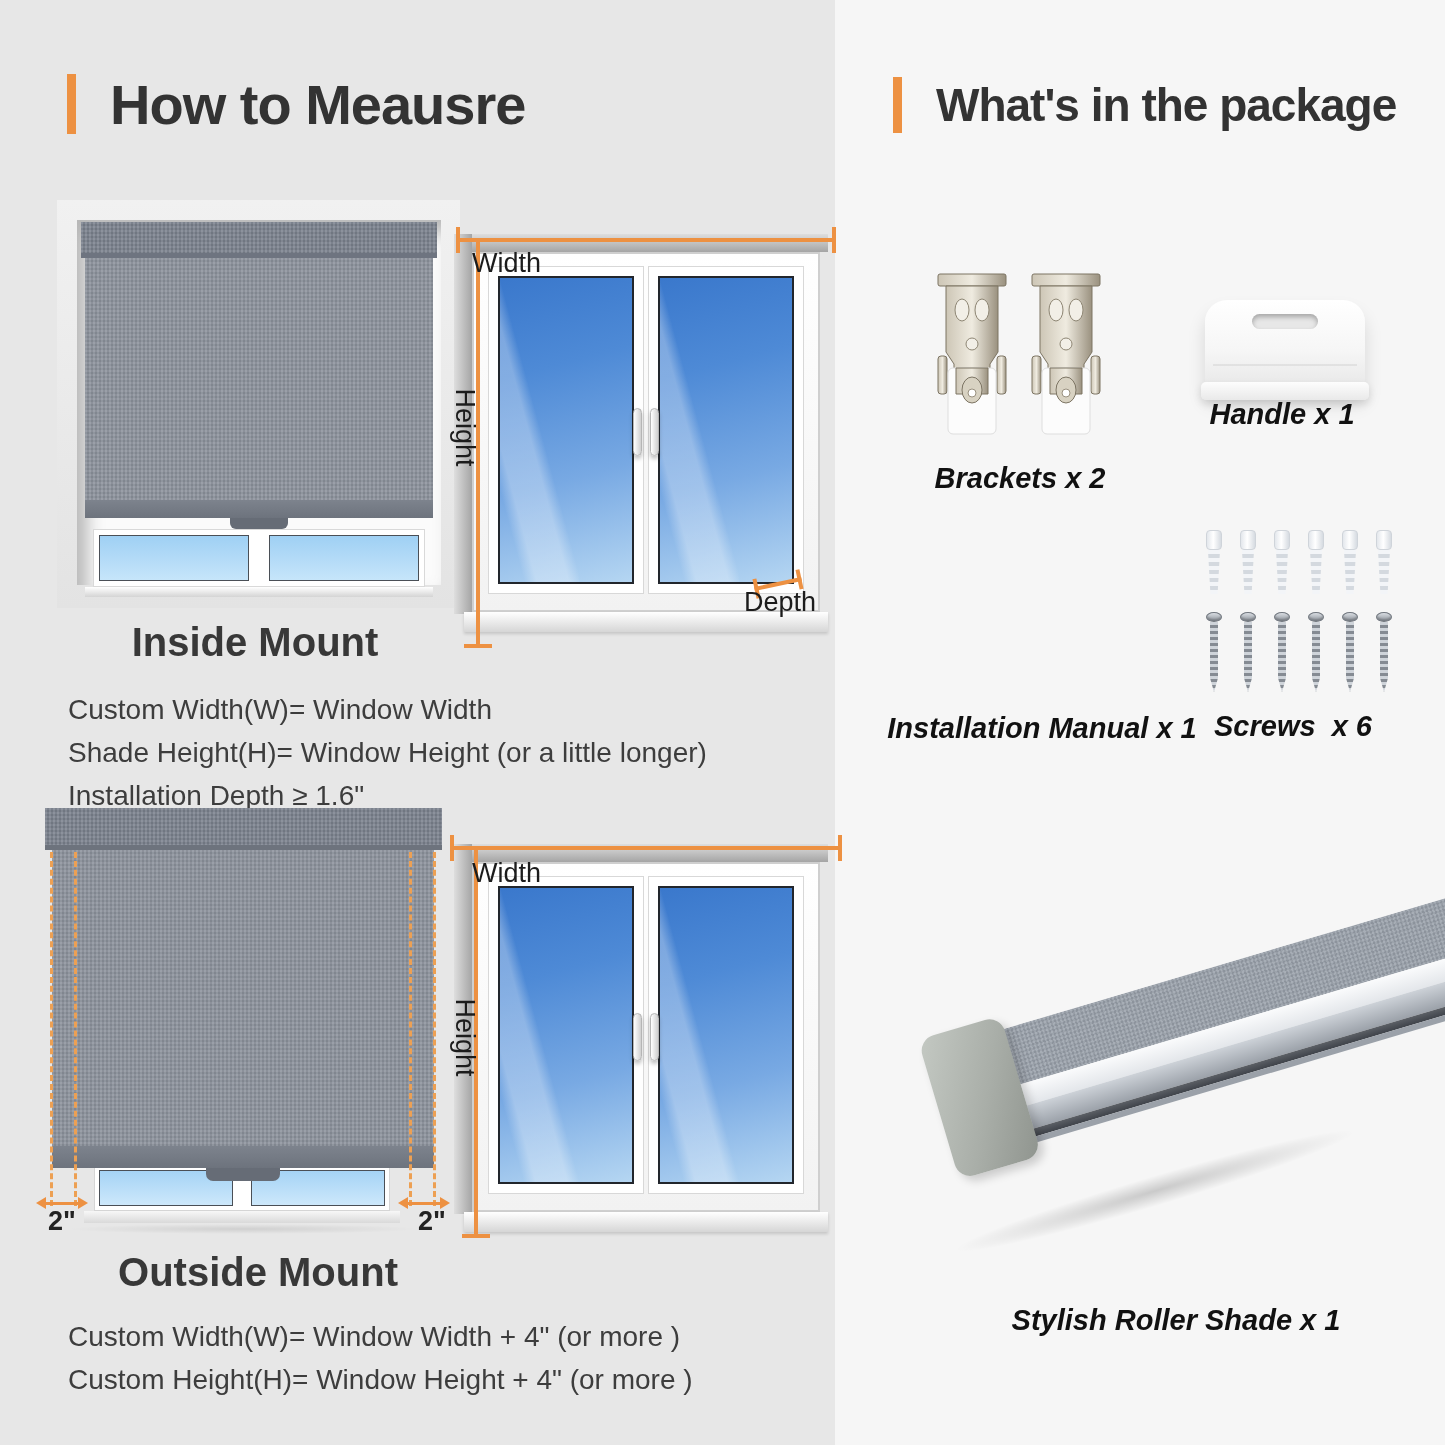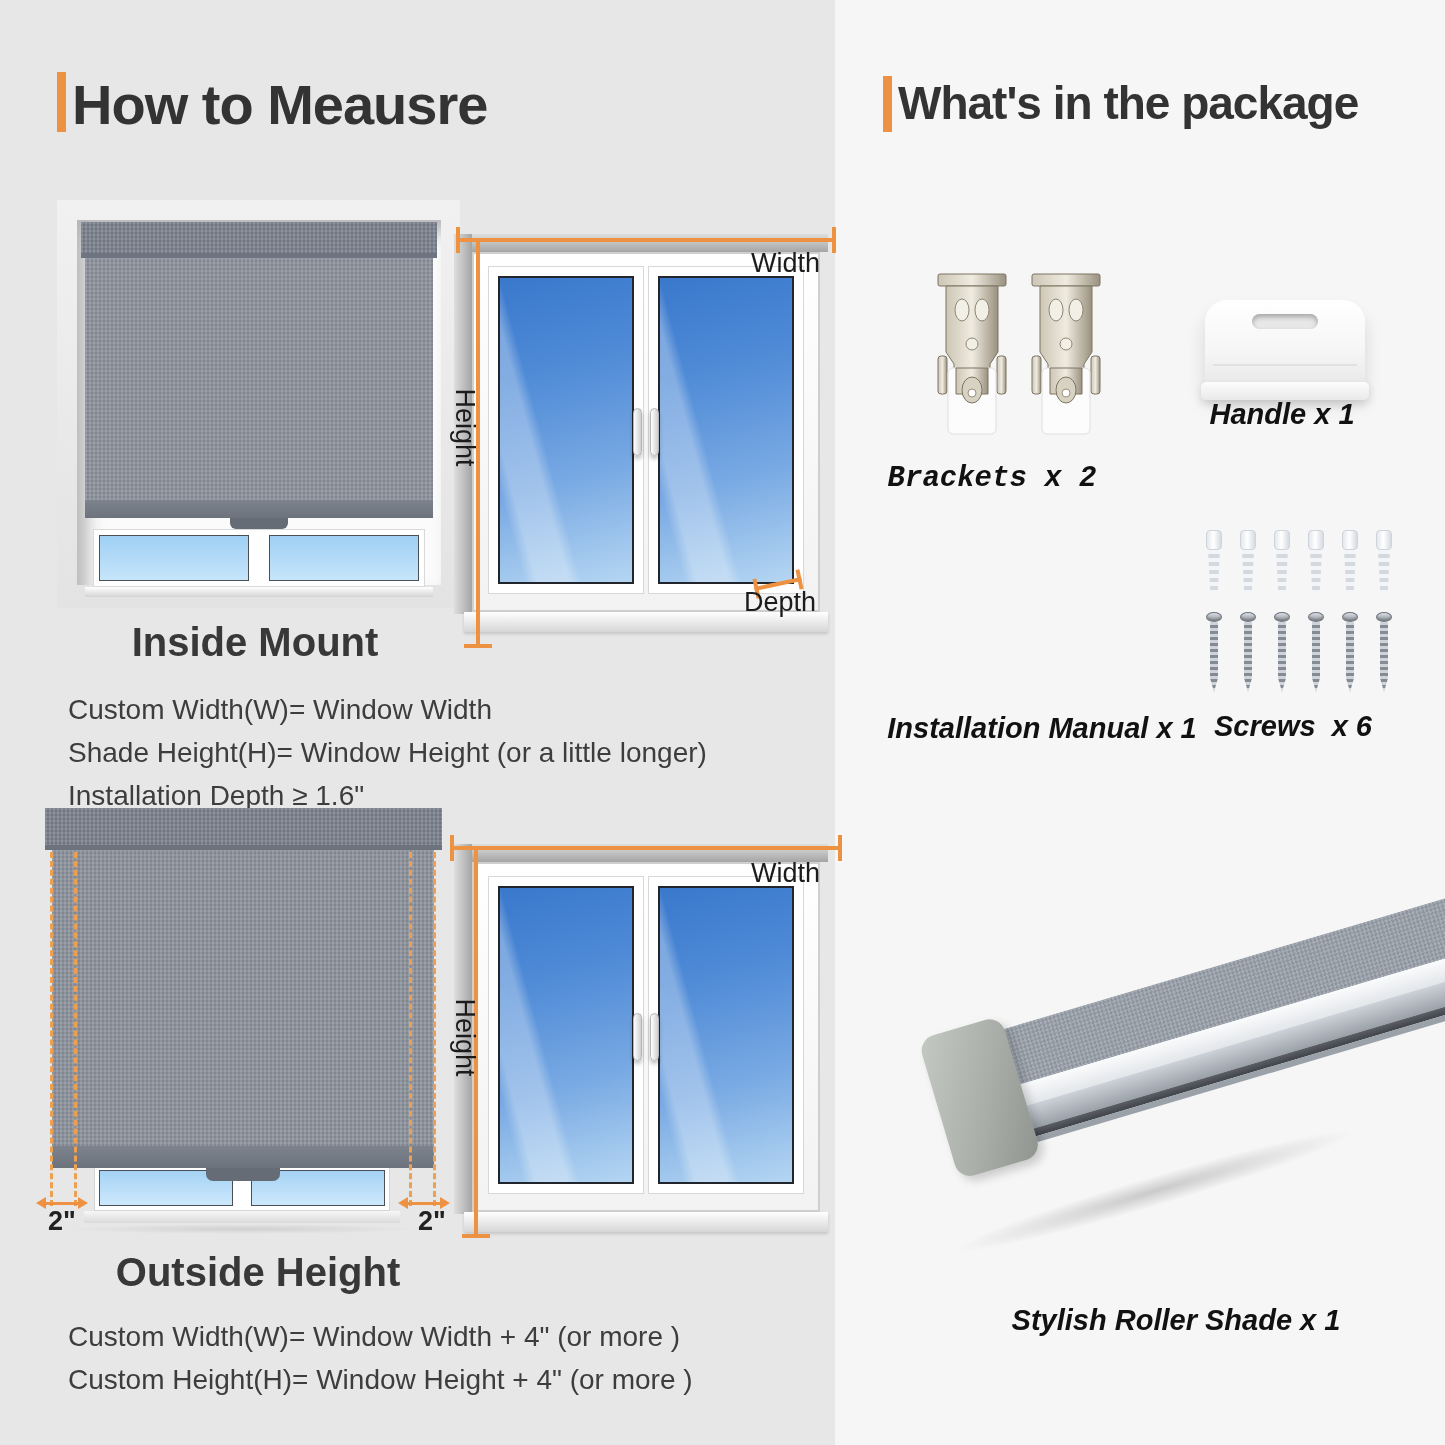--- a/index.html
+++ b/index.html
@@ -4,21 +4,21 @@
 <style>
   html,body{margin:0;padding:0;}
   .stage{position:relative;width:1445px;height:1445px;background:#e7e7e7;overflow:hidden;
          font-family:"Liberation Sans",sans-serif;color:#333;}
   .stage *{box-sizing:border-box;position:absolute;}
 
   
   .right-bg{left:835px;top:0;width:610px;height:1445px;background:#f6f6f6;}
 
   
-  .title-row{display:flex;align-items:flex-start;gap:6px;position:absolute;}
+  .title-row{display:flex;align-items:center;gap:34px;position:absolute;margin-left:10px;}
   .title-row .bar{position:relative;width:9px;background:#ED9142;}
   .title-row h1{position:relative;margin:0;font-weight:bold;color:#333;letter-spacing:-1px;}
   .t-left{left:57px;top:72px;height:64px;}
   .t-left .bar{height:60px;}
   .t-left h1{font-size:56px;}
   .t-right{left:883px;top:76px;height:58px;}
   .t-right .bar{height:56px;}
   .t-right h1{font-size:46px;}
 
   
@@ -67,21 +67,21 @@
   .meas-h::before,.meas-h::after{content:'';position:absolute;width:4px;height:26px;top:-11px;background:#ED9142;}
   .meas-h::before{left:0;} .meas-h::after{right:0;}
   .meas-v{width:4px;background:#ED9142;}
   .meas-v::before,.meas-v::after{content:'';position:absolute;height:4px;width:28px;left:-12px;background:#ED9142;}
   .meas-v::before{top:0;} .meas-v::after{bottom:0;}
   .w-arrow1{left:-16px;right:-16px;top:-14px;}
   .h-arrow1{left:4px;top:-14px;height:calc(100% + 50px);}
   .w-arrow2{left:-22px;right:-22px;top:-16px;}
   .h-arrow2{left:2px;top:-16px;height:calc(100% + 42px);}
   .meas-label{font-size:27px;color:#1c1c1c;z-index:4;}
-  .w-label{left:0;right:0;top:-4px;text-align:right;}
+  .w-label{left:0;right:0;top:-4px;text-align:left;}
   .h-label{left:-83px;top:160px;width:150px;text-align:center;transform:rotate(90deg);}
   .d-arrow{right:18px;bottom:26px;width:48px;transform:rotate(-12deg);}
   .d-arrow::before,.d-arrow::after{height:20px;top:-8px;}
   .d-label{right:4px;bottom:-6px;}
 
   
   .photo-out{left:40px;top:798px;width:406px;height:448px;}
   .ow-cassette{left:5px;right:4px;top:10px;height:42px;border-bottom:5px solid #6d737d;}
   .ow-fabric{left:12px;right:12px;top:52px;height:296px;}
   .ow-rail{left:12px;right:12px;top:348px;height:22px;background:linear-gradient(180deg,#7d838d,#6d737d);}
@@ -104,21 +104,21 @@
   
   .mount-heading{width:420px;text-align:center;font-size:40px;font-weight:bold;color:#383838;}
   .mh-in{left:45px;top:620px;}
   .mh-out{left:48px;top:1250px;}
   .instr{font-size:28px;color:#3d3d3d;line-height:43px;white-space:nowrap;}
   .il-1{left:68px;top:688px;} .il-2{left:68px;top:731px;} .il-3{left:68px;top:774px;}
   .ol-1{left:68px;top:1315px;} .ol-2{left:68px;top:1358px;}
 
   
   .pkg-label{font-size:29px;font-weight:bold;font-style:italic;color:#111;text-align:center;}
-  .lbl-brackets{left:802px;top:462px;width:380px;font-family:Liberation Mono, monospace;}
+  .lbl-brackets{left:830px;top:462px;width:380px;}
   .lbl-handle{left:1092px;top:398px;width:380px;}
   .lbl-manual{left:852px;top:712px;width:380px;}
   .lbl-screws{left:1113px;top:710px;width:360px;}
   .lbl-shade{left:956px;top:1284px;width:440px;margin-top:20px;}
 
   .bracket{top:272px;width:72px;height:170px;}
   .br-1{left:936px;} .br-2{left:1030px;}
   .bracket svg{position:relative;width:100%;height:100%;}
 
   .handle{left:1205px;top:300px;width:160px;height:92px;
@@ -273,21 +273,21 @@
       <div class="pill"></div>
       <div class="pill"></div>
     </div>
     <div class="sill"></div>
     <div class="meas-h w-arrow2"></div>
     <div class="meas-label w-label">Width</div>
     <div class="meas-v h-arrow2"></div>
     <div class="meas-label h-label">Height</div>
   </div>
 
-  <div class="mount-heading mh-out">Outside Height</div>
+  <div class="mount-heading mh-out">Outside Mount</div>
   <div class="instr ol-1">Custom Width(W)= Window Width + 4" (or more )</div>
   <div class="instr ol-2">Custom Height(H)= Window Height + 4" (or more )</div>
 
   <div class="bracket br-1">
     <svg viewBox="0 0 72 170">
       <defs>
           <linearGradient id="met1" x1="0" y1="0" x2="1" y2="0">
         <stop offset="0" stop-color="#cdc6b6"></stop>
             <stop offset=".5" stop-color="#efebe0"></stop>
             <stop offset="1" stop-color="#9a917f"></stop>

